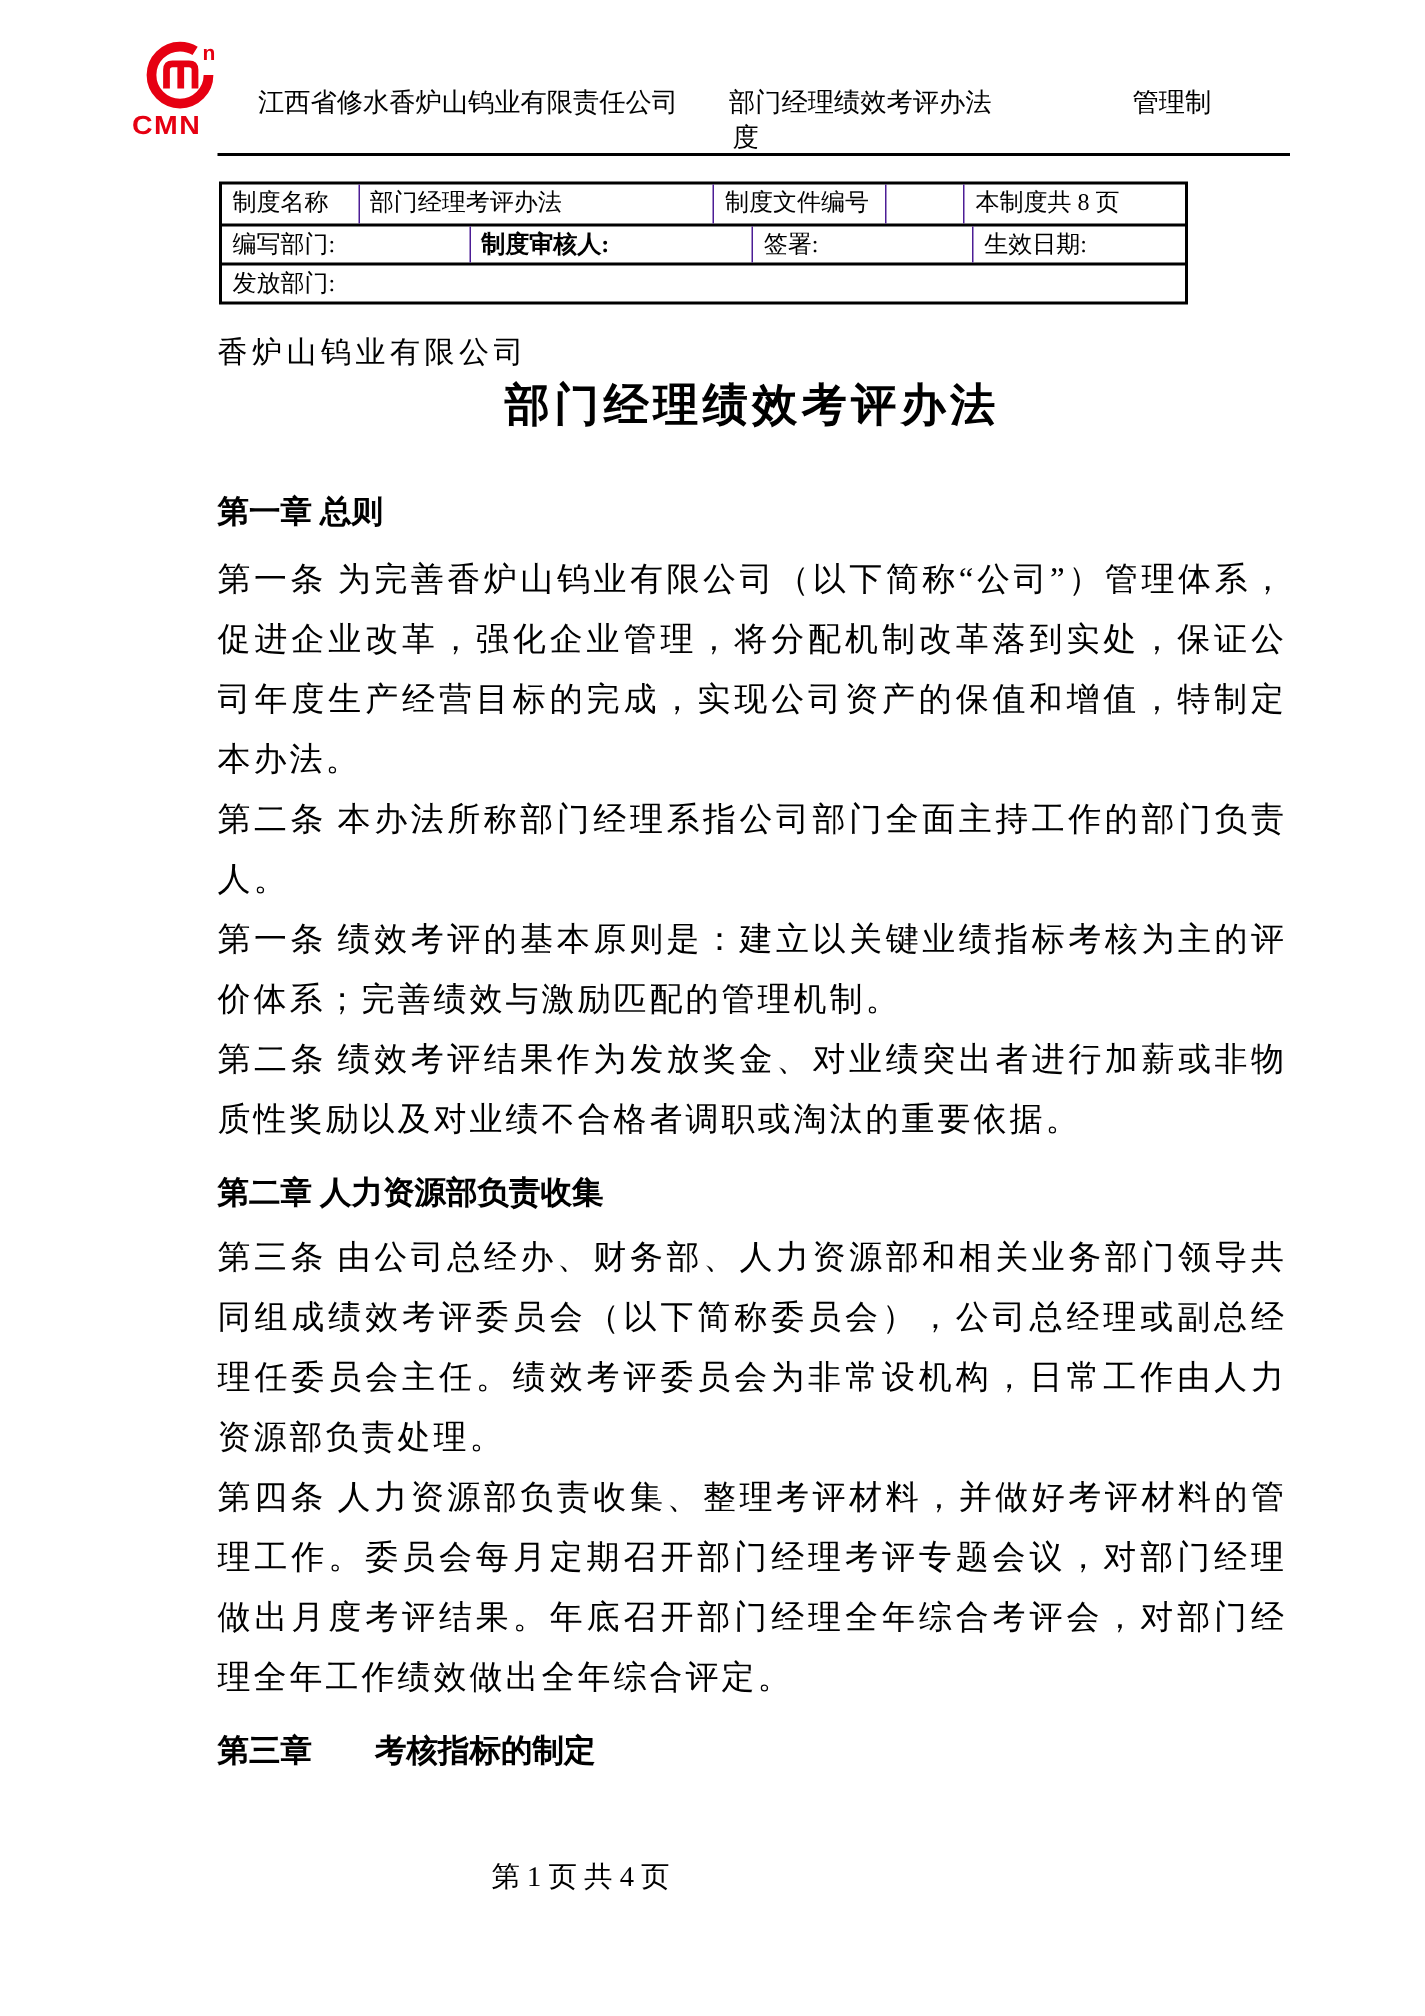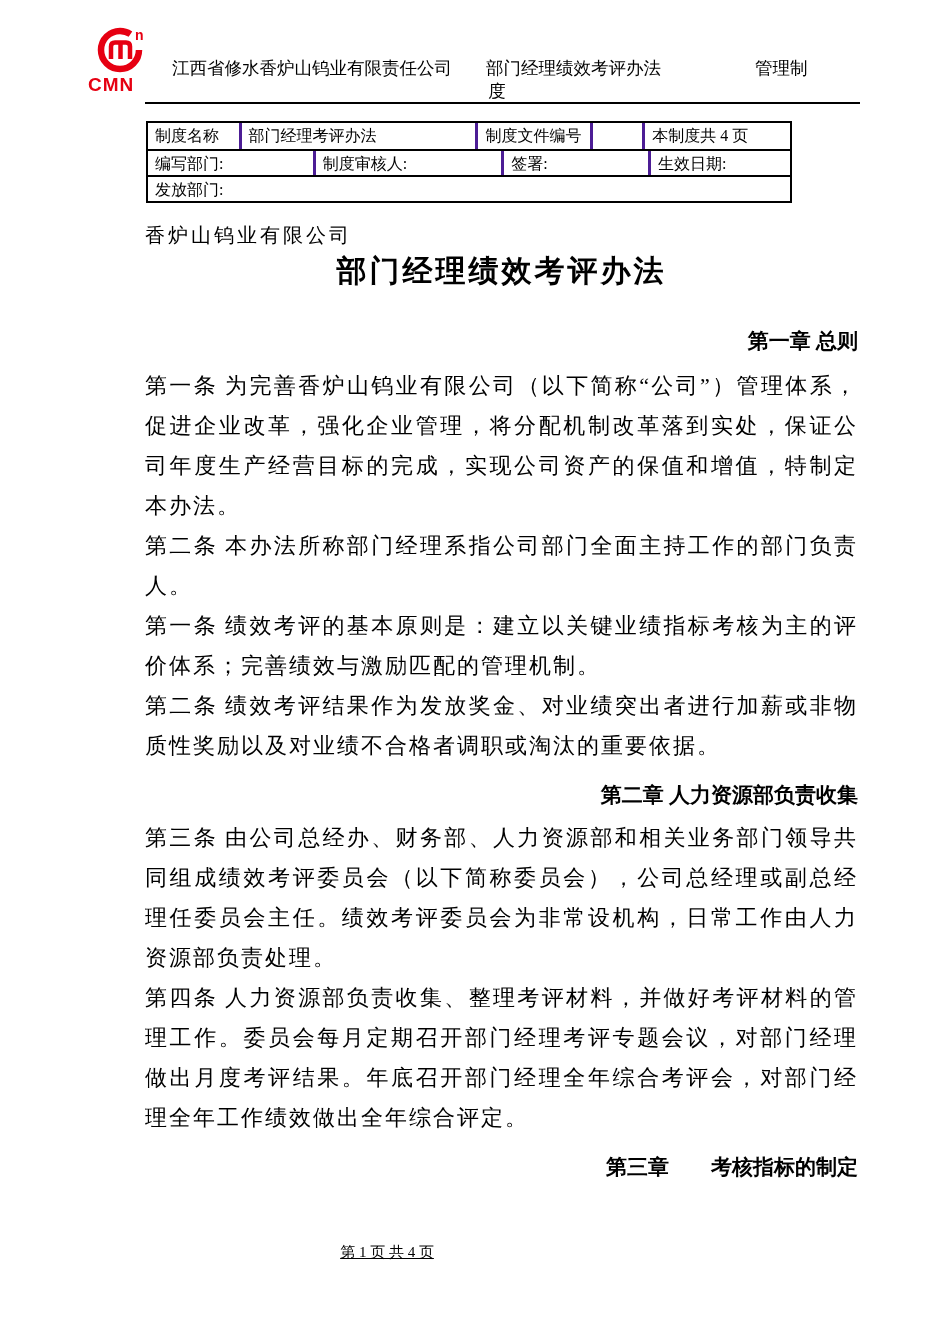--- a/index.html
+++ b/index.html
@@ -35,40 +35,40 @@
 
   .header-rule { position: absolute; left: 145px; top: 102px; width: 715px; border-top: 2px solid #000; }
 
   
   .info-table {
     position: absolute; left: 146px; top: 121px; width: 646px;
     border: 2px solid #000; font-size: 16px;
   }
   .it-row { display: flex; height: 26px; line-height: 25px; border-top: 2px solid #000; }
   .it-row:first-child { border-top: none; }
-  .it-cell { border-left: 3px solid #4c1d95; padding-left: 7px; overflow: hidden; white-space: nowrap; }
+  .it-cell { border-left: 1px solid #4c1d95; padding-left: 7px; overflow: hidden; white-space: nowrap; }
   .it-cell:first-child { border-left: none; }
   .r1c1 { width: 14.1%; } .r1c2 { width: 36.9%; } .r1c3 { width: 17.8%; }
   .r1c4 { width: 8.2%; }  .r1c5 { width: 23.0%; }
-  .r2c1 { width: 26.5%; } .r2c2 { width: 30.3%; } .r2c3 { width: 20.4%; } .r2c4 { width: 22.8%; margin-left: 20px; }
+  .r2c1 { width: 26.5%; } .r2c2 { width: 30.3%; font-weight: bold; } .r2c3 { width: 20.4%; } .r2c4 { width: 22.8%; margin-left: 20px; }
   .r3c1 { width: 100%; }
 
   
   .doc-body { position: absolute; left: 145px; top: 222px; width: 713px; }
   .company-title { text-align: left; font-size: 20px; letter-spacing: 3px; line-height: 26px; }
   .doc-title { text-align: center; font-size: 30px; font-weight: bold; letter-spacing: 3px; line-height: 38px; margin-top: 4px; }
-  .chapter { text-align: right; font-size: 21px; font-weight: bold; line-height: 30px; }
+  .chapter { text-align: left; font-size: 21px; font-weight: bold; line-height: 30px; }
   .chapter-1 { margin-top: 36px; margin-bottom: 10px; }
   .chapter-2 { margin-top: 14px; margin-bottom: 8px; }
   .chapter-3 { margin-top: 14px; margin-bottom: 4px; }
   .para { font-size: 22px; line-height: 40px; letter-spacing: 2px; text-align: justify; }
   .para .term { font-weight: normal; margin-right: 7px; }
 
   
-  .footer { position: absolute; left: 0; top: 1242px; width: 774px; text-align: center; font-size: 15px; line-height: 20px; text-decoration: underline; }
+  .footer { position: absolute; left: 0; top: 1242px; width: 774px; text-align: center; font-size: 19px; line-height: 20px; }
 </style>
 </head>
 <body>
 
 <div class="page">
 
   <div class="logo">
     <svg class="logo-emblem" width="54" height="50" viewBox="0 0 54 50">
       <circle cx="26" cy="24" r="19" fill="none" stroke="#e60012" stroke-width="6.5" stroke-dasharray="100 19.4"></circle>
       <path d="M17 33 L17 20.5 Q17 16.5 21 16.5 L32 16.5 Q36 16.5 36 20.5 L36 33 M26.5 16.5 L26.5 33" fill="none" stroke="#e60012" stroke-width="4.5"></path>
@@ -88,21 +88,21 @@
     </div>
   </div>
   <div class="header-rule"></div>
 
   <div class="info-table">
     <div class="it-row">
       <div class="it-cell r1c1">制度名称</div>
       <div class="it-cell r1c2">部门经理考评办法</div>
       <div class="it-cell r1c3">制度文件编号</div>
       <div class="it-cell r1c4"></div>
-      <div class="it-cell r1c5">本制度共 4 页</div>
+      <div class="it-cell r1c5">本制度共 8 页</div>
     </div>
     <div class="it-row">
       <div class="it-cell r2c1">编写部门:</div>
       <div class="it-cell r2c2">制度审核人:</div>
       <div class="it-cell r2c3">签署:</div>
       <div class="it-cell r2c4">生效日期:</div>
     </div>
     <div class="it-row">
       <div class="it-cell r3c1">发放部门:</div>
     </div>

